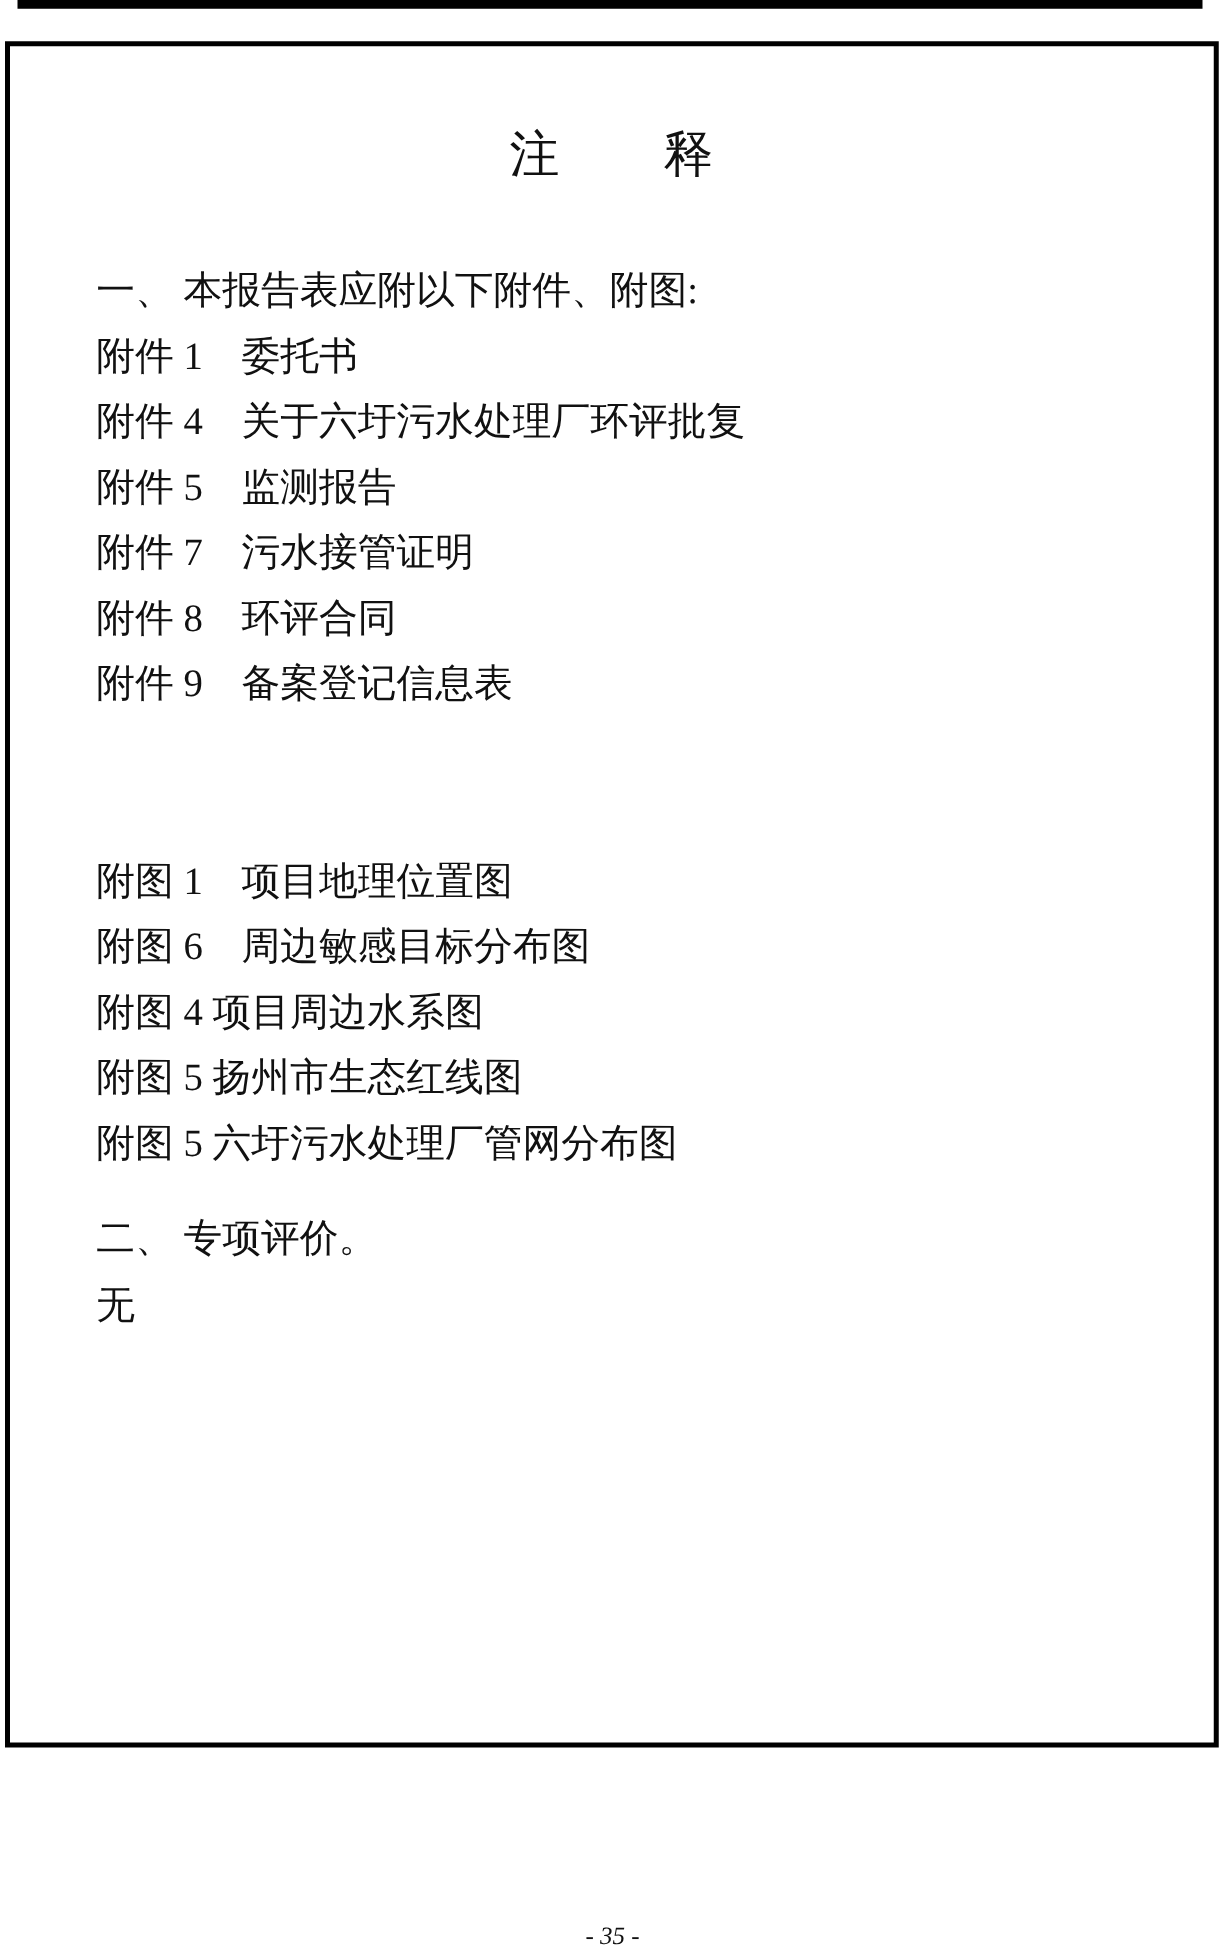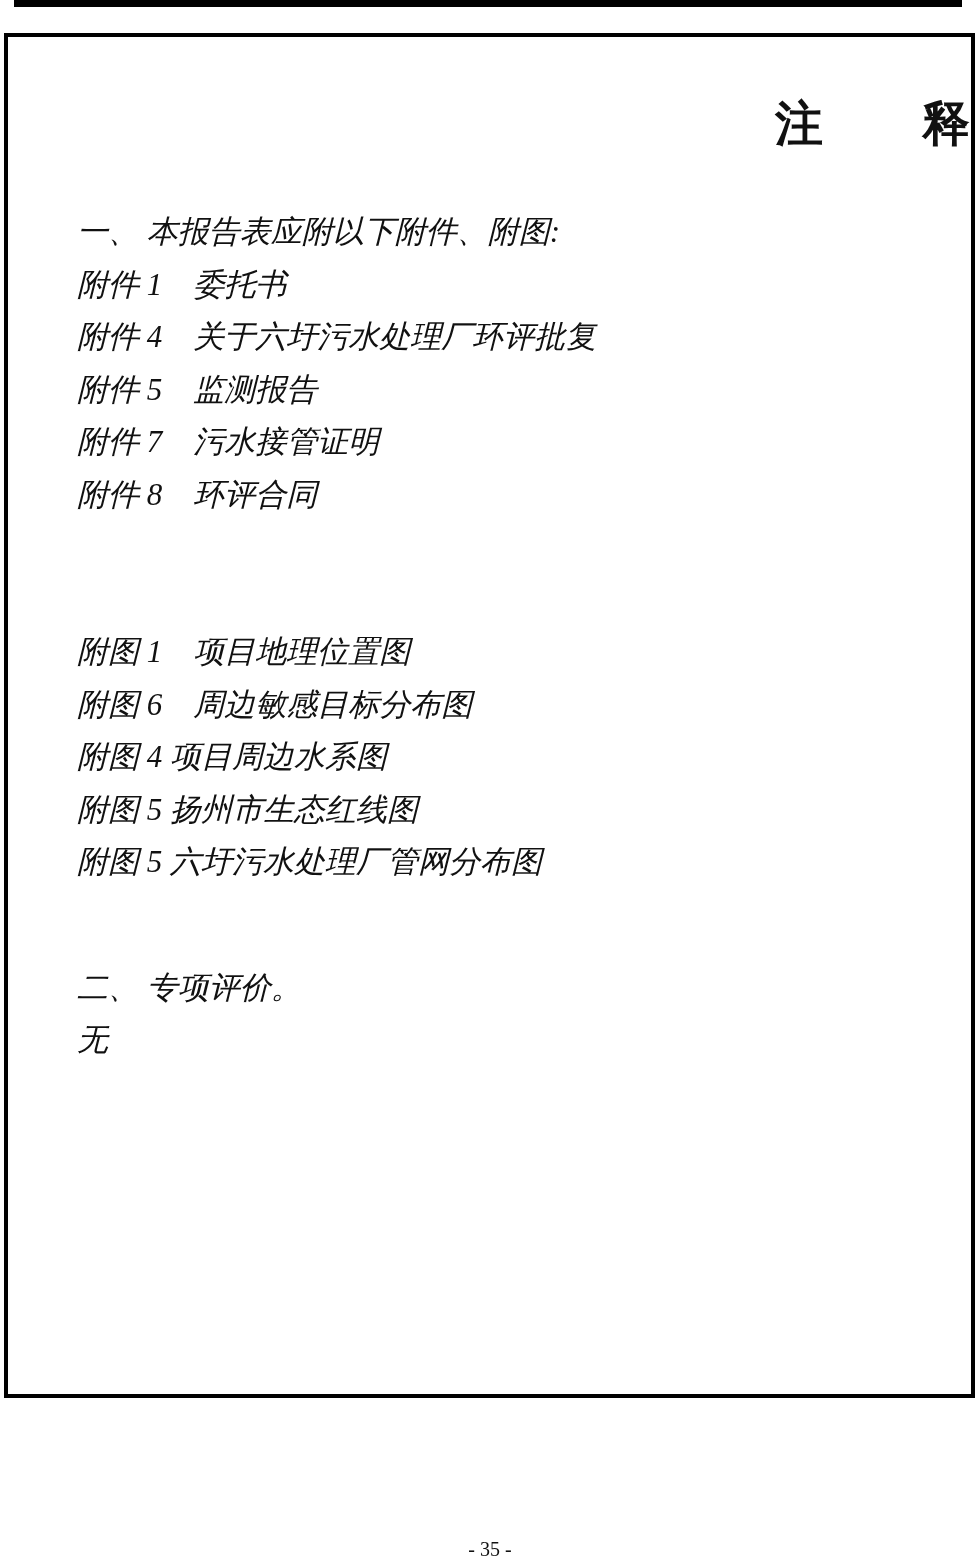--- a/index.html
+++ b/index.html
@@ -28,52 +28,52 @@
     left: 4px;
     top: 33px;
     width: 971px;
     height: 1365px;
     border: 4px solid #000000;
     box-sizing: border-box;
     background: #ffffff;
   }
   .doc-title {
     margin: 62px 0 0 0;
-    font-size: 48px;
+    font-size: 40px;
     line-height: 50px;
-    font-weight: bold;
-    text-align: right;
+    font-weight: normal;
+    text-align: center;
     letter-spacing: 1px;
     white-space: pre;
   }
   .line {
     margin: 0 0 0 69px;
     font-size: 31px;
     line-height: 52.5px;
     white-space: pre;
-    font-style: italic;
   }
   .section-heading {
     margin-top: 57px;
   }
   .figures-list {
     margin-top: 105px;
   }
   .section2-heading {
-    margin-top: 73px;
+    margin-top: 24px;
   }
   .page-footer {
     position: absolute;
     left: 0;
     top: 1536px;
     width: 100%;
     text-align: center;
     font-size: 20px;
     line-height: 26px;
     color: #111111;
+    font-style: italic;
   }
 </style>
 </head>
 <body>
 
 <div>
 
   <div class="top-rule"></div>
 
   <div class="note-box">
@@ -81,20 +81,21 @@
     <h1 class="doc-title">注　　释</h1>
 
     <p class="line section-heading">一、 本报告表应附以下附件、附图:</p>
 
     <div>
       <p class="line">附件 1　委托书</p>
       <p class="line">附件 4　关于六圩污水处理厂环评批复</p>
       <p class="line">附件 5　监测报告</p>
       <p class="line">附件 7　污水接管证明</p>
       <p class="line">附件 8　环评合同</p>
+      <p class="line">附件 9　备案登记信息表</p>
     </div>
 
     <div class="figures-list">
       <p class="line">附图 1　项目地理位置图</p>
       <p class="line">附图 6　周边敏感目标分布图</p>
       <p class="line">附图 4 项目周边水系图</p>
       <p class="line">附图 5 扬州市生态红线图</p>
       <p class="line">附图 5 六圩污水处理厂管网分布图</p>
     </div>
 

